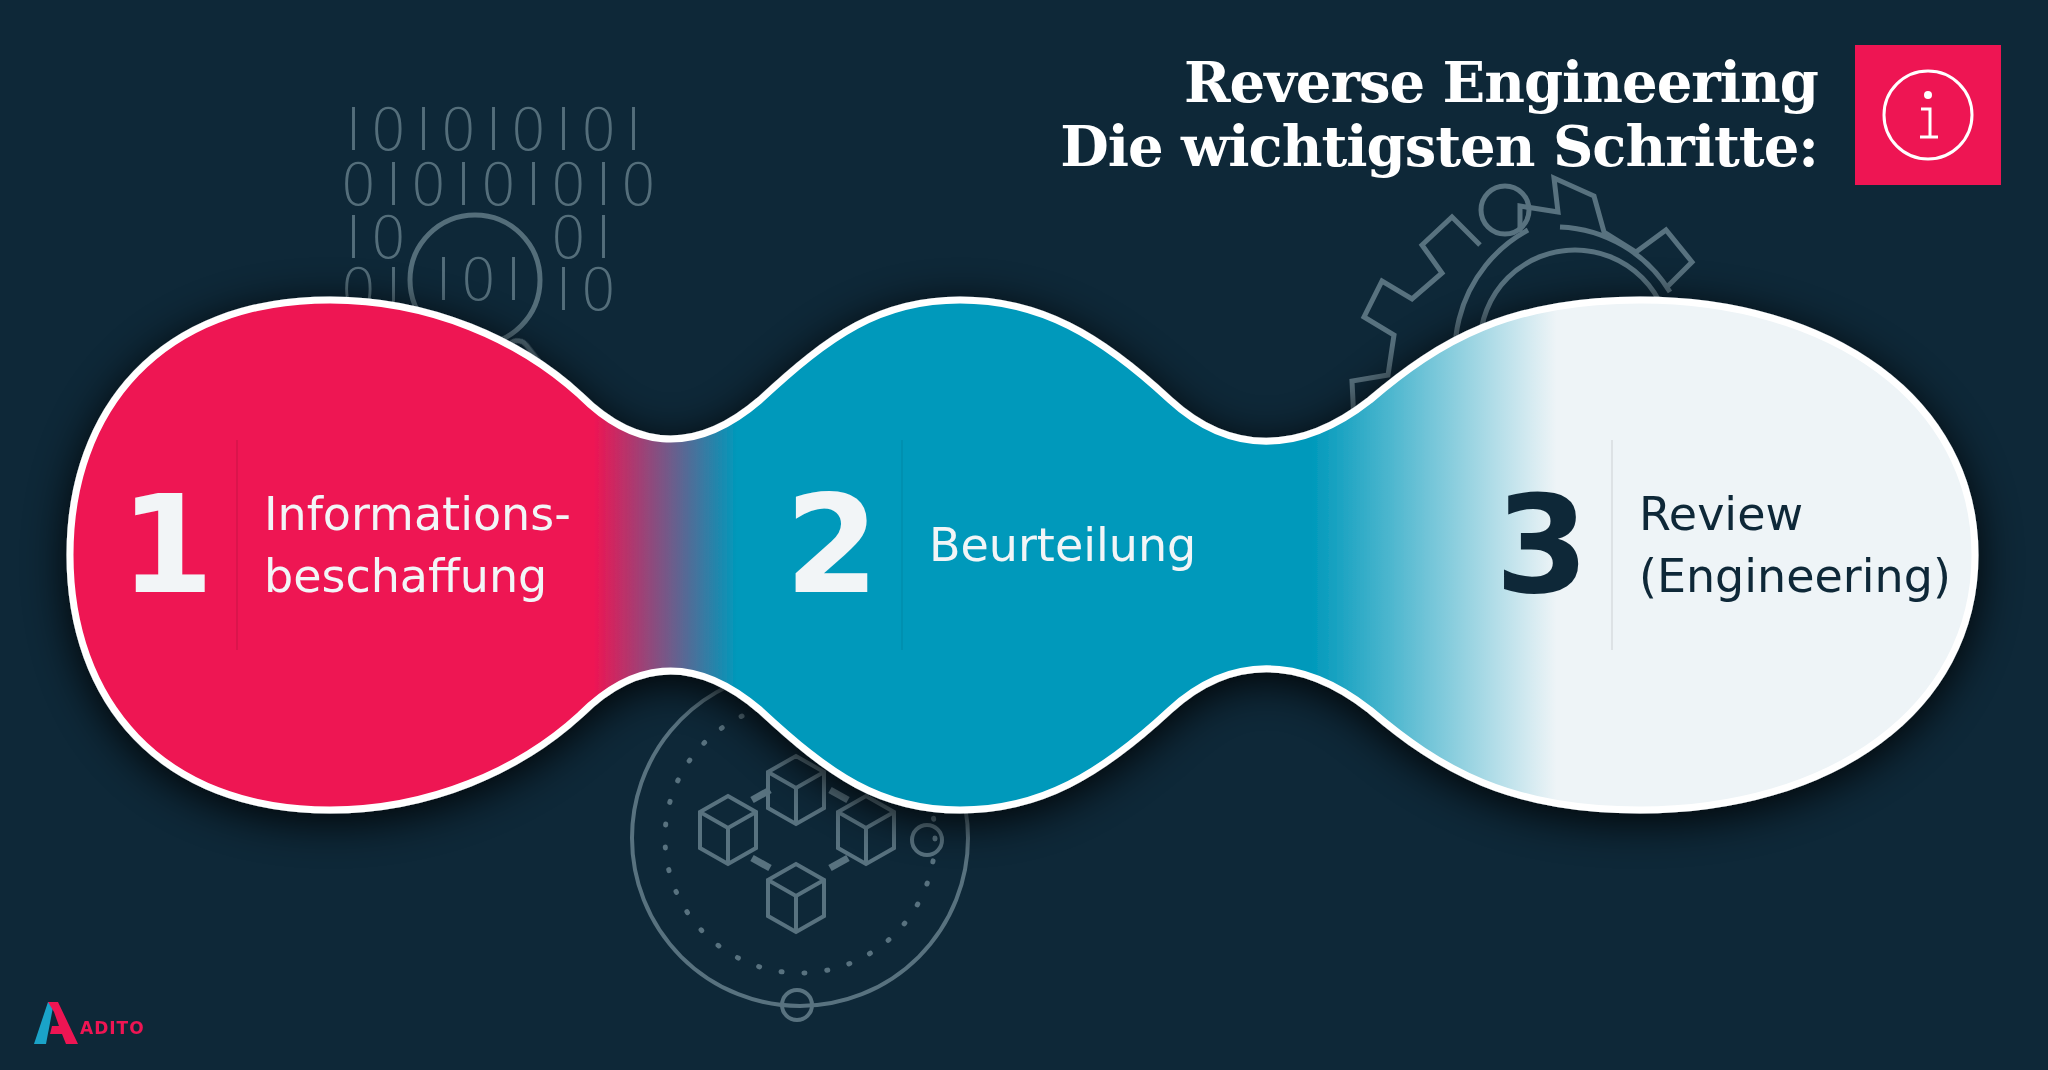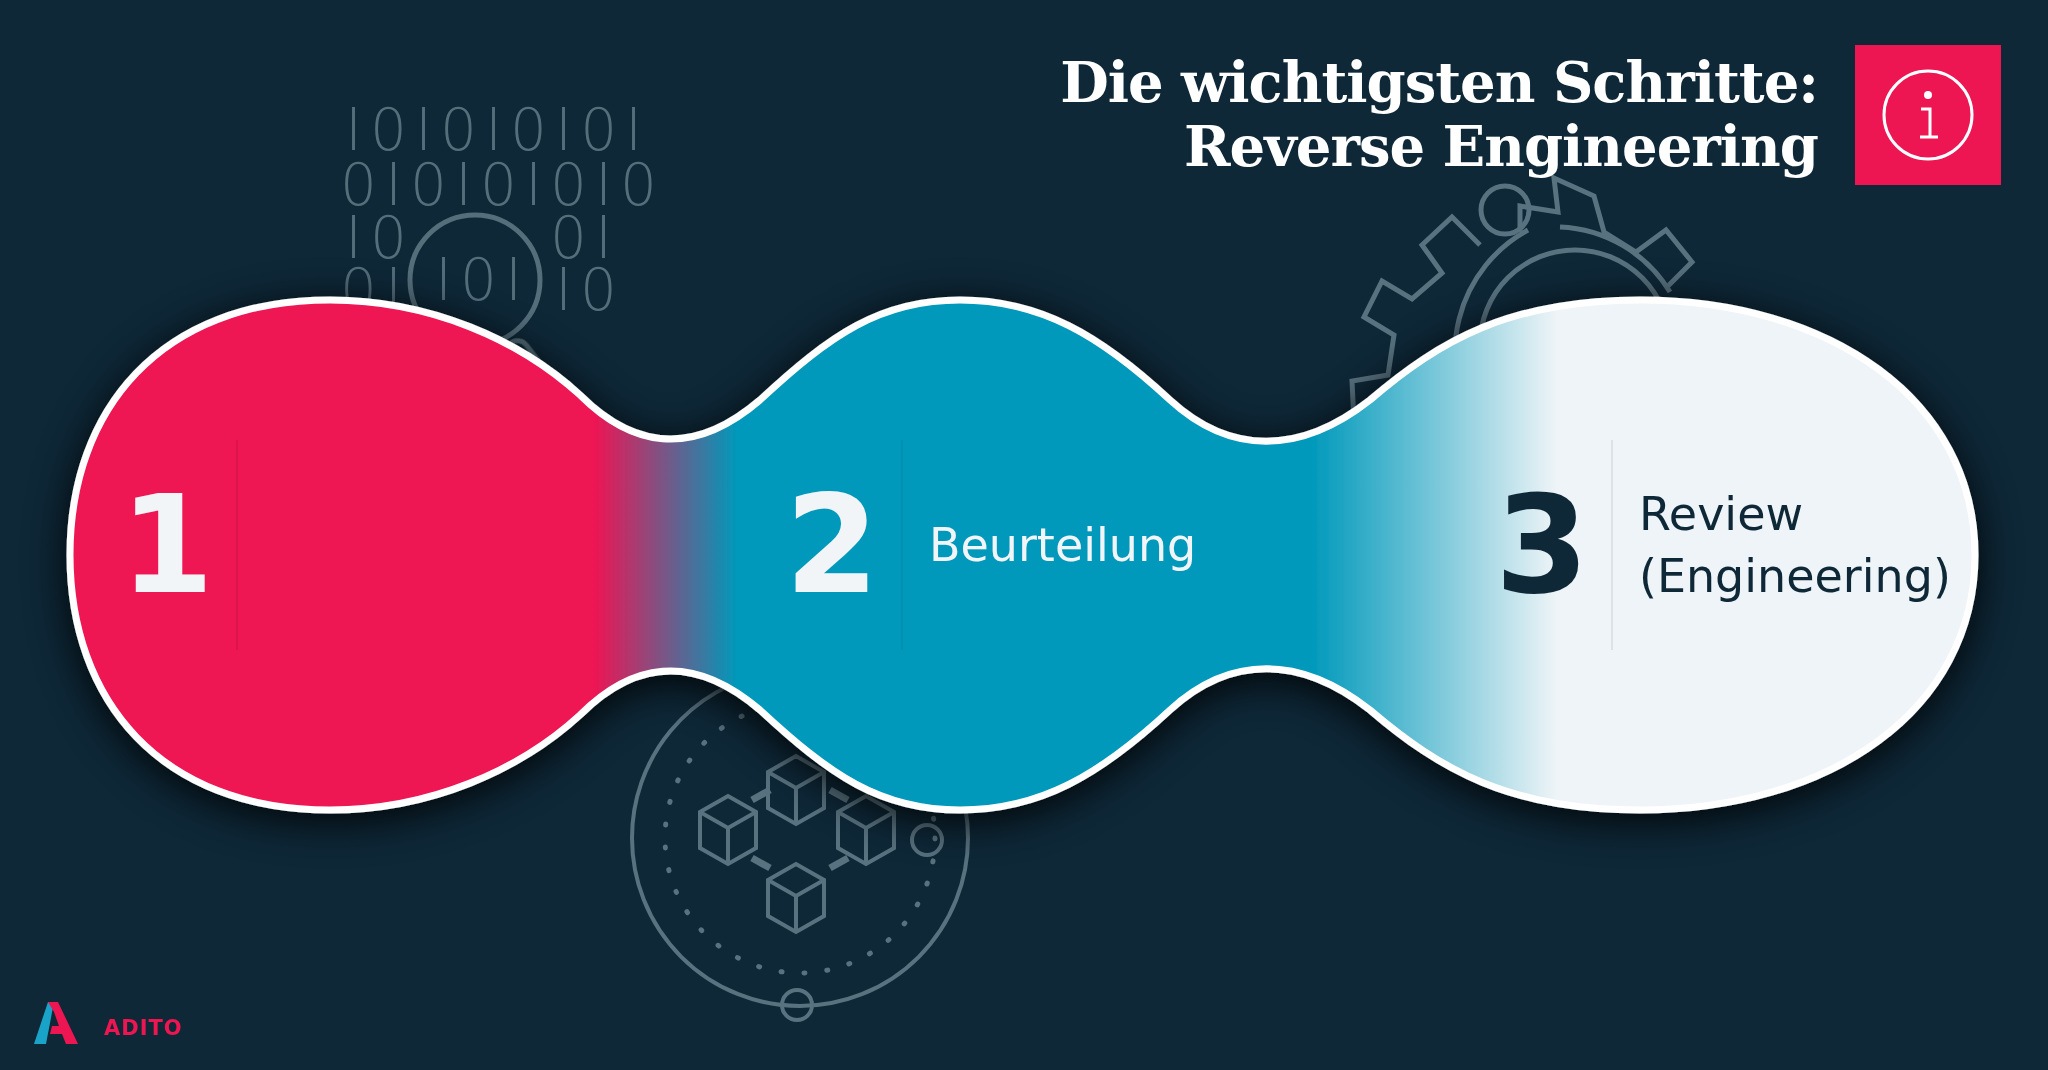--- a/index.html
+++ b/index.html
@@ -12,21 +12,21 @@
   .step .num { font-family:"DejaVu Sans", sans-serif; font-weight:bold; font-size:135px; line-height:1; padding-right:22px; }
   .step .sep { width:2px; height:210px; margin-right:26px; }
   .step .label { font-family:"DejaVu Sans", sans-serif; font-size:46px; line-height:62px; white-space:pre-line; }
   .s1 { left:120px; top:440px; color:#f2f5f7; }
   .s1 .sep { background:rgba(0,0,0,0.08); }
   .s2 { left:785px; top:440px; color:#f2f5f7; }
   .s2 .sep { background:rgba(0,0,0,0.06); }
   .s3 { left:1495px; top:440px; color:#0e2838; }
   .s3 .sep { background:rgba(0,0,0,0.07); }
   .logo { position:absolute; left:32px; top:1000px; display:flex; align-items:center; }
-  .logo-text { color:#ee1553; font-family:"DejaVu Sans", sans-serif; font-weight:bold; font-size:21px; letter-spacing:1px; margin-left:24px; margin-top:10px; }
+  .logo-text { color:#ee1553; font-family:"DejaVu Sans", sans-serif; font-weight:bold; font-size:17px; letter-spacing:1px; margin-left:0; margin-top:10px; }
 </style>
 </head>
 <body>
 
 <div class="stage">
 
   <svg class="main" width="2048" height="1070" viewBox="0 0 2048 1070">
     <defs>
       <linearGradient id="blobGrad" x1="0" y1="0" x2="2048" y2="0" gradientUnits="userSpaceOnUse">
         <stop offset="0" stop-color="#ee1553"></stop>
@@ -111,35 +111,37 @@
         C 1100 775, 1040 810, 960 810
         C 880 810, 830 775, 760 710
         C 690 650, 630 665, 580 715
         C 520 770, 430 810, 330 810
         C 160 810, 70 700, 70 555
         C 70 410, 160 300, 330 300 Z" fill="url(#blobGrad)" stroke="#ffffff" stroke-width="7"></path>
     </g>
   </svg>
 
   <div class="title">
+    <div>Reverse Engineering</div>
     <div>Die wichtigsten Schritte:</div>
-    <div>Reverse Engineering</div>
   </div>
 
   <div class="info-box">
     <svg width="100" height="100" viewBox="0 0 100 100">
       <circle cx="50" cy="50" r="44" fill="none" stroke="#ffffff" stroke-width="3"></circle>
       <circle cx="50" cy="30" r="4" fill="#ffffff"></circle>
       <path d="M43 44 h9 v28 M42 72 h18" fill="none" stroke="#ffffff" stroke-width="3"></path>
     </svg>
   </div>
 
   <div class="step s1">
     <div class="num">1</div>
     <div class="sep"></div>
+    <div class="label">Informations-
+beschaffung</div>
   </div>
 
   <div class="step s2">
     <div class="num">2</div>
     <div class="sep"></div>
     <div class="label">Beurteilung</div>
   </div>
 
   <div class="step s3">
     <div class="num">3</div>

